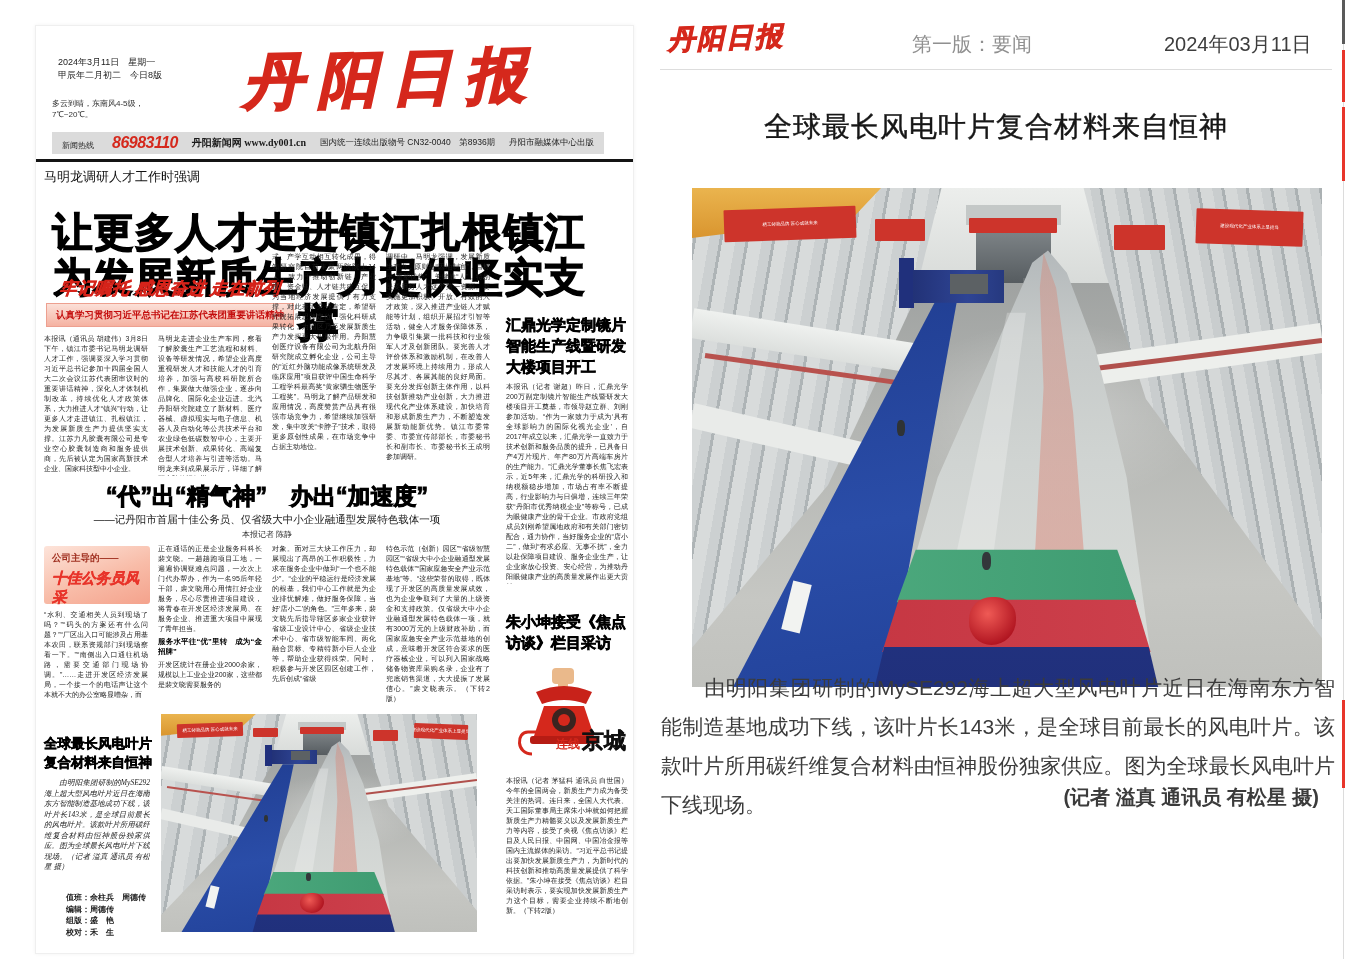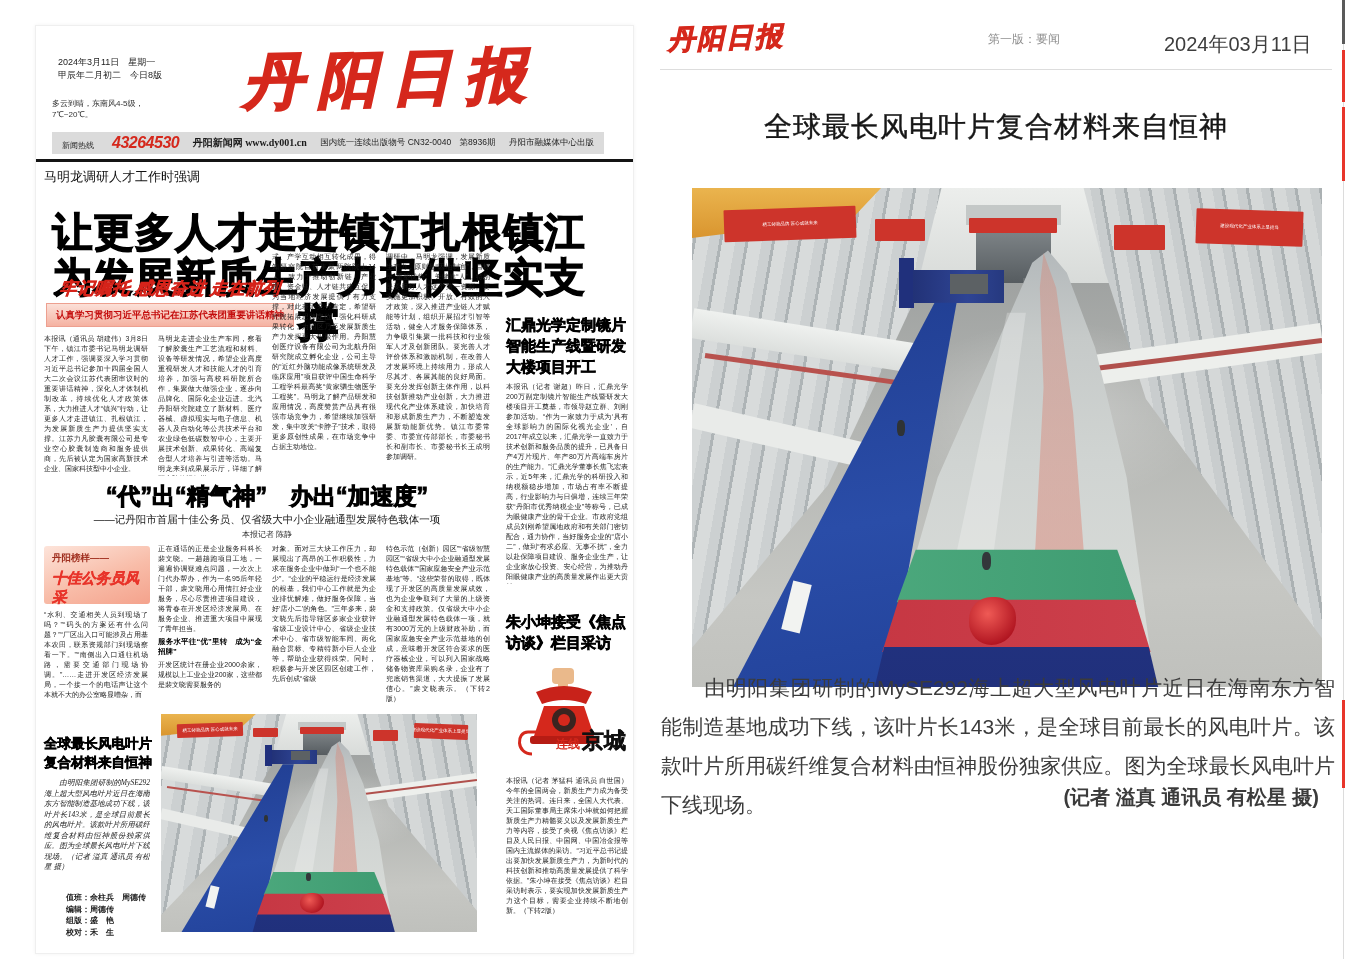--- a/index.html
+++ b/index.html
@@ -50,21 +50,21 @@
   .lbl-red{font-size:12px;font-weight:bold;color:#d5281c;}
   .lbl-blk{font-size:22px;font-weight:900;color:#000000;-webkit-text-stroke:.5px #111;}
   .sb-b2{left:470px;top:750px;width:122px;height:150px;}
 
   .bot-h{left:8px;top:708px;width:108px;font-size:13.5px;line-height:19px;font-weight:900;color:#000;-webkit-text-stroke:.5px #000;}
   .bot-body{left:8px;top:752px;width:106px;height:110px;font-family:"Liberation Serif",serif;font-style:italic;font-size:7.5px;line-height:10.5px;color:#222;text-align:justify;overflow:hidden;}
   .credits{left:30px;top:866px;font-size:8px;line-height:11.5px;font-weight:bold;color:#222;}
 
   
   .r-logo{left:668px;top:20px;font-family:"Liberation Serif",serif;font-style:italic;font-weight:900;font-size:27px;color:#d5281c;transform:rotate(-2deg);letter-spacing:2px;-webkit-text-stroke:1px #d5281c;}
-  .r-section{left:988px;top:31px;font-size:12px;color:#909090;}
+  .r-section{left:912px;top:31px;font-size:20px;color:#909090;}
   .r-date{left:1164px;top:31px;font-size:20px;color:#3d3d3d;}
   .r-divider{left:660px;top:69px;width:672px;height:1px;background:#ddd;}
   .r-headline{left:660px;top:108px;width:672px;text-align:center;font-size:28px;color:#161616;font-weight:500;-webkit-text-stroke:.4px #161616;letter-spacing:1px;}
   .r-photo{left:692px;top:188px;width:630px;height:499px;}
   .r-body{left:661px;top:668px;width:674px;font-size:21px;line-height:39px;text-align:justify;color:#3b3b3b;}
   .r-byline{left:661px;top:784px;width:658px;text-align:right;font-size:20px;font-weight:bold;color:#3b3b3b;}
 
   
   .edge-line{left:1343px;top:0;width:1px;height:959px;background:#dcdcdc;}
   .edge-seg{left:1342px;width:3px;}
@@ -117,21 +117,21 @@
 <div class="stage">
 
   <aside class="page">
     <div class="abs mast-date">2024年3月11日　星期一
 甲辰年二月初二　今日8版</div>
     <div class="abs mast-weather">多云到晴，东南风4-5级，7℃~20℃。</div>
     <div class="abs mast-logo">丹阳日报</div>
     <div class="abs mast-bar">
       <span class="hl">
         <span class="hl-label">新闻热线</span>
-        <span class="hl-num">43264530</span>
+        <span class="hl-num">86983110</span>
       </span>
       <span class="mast-site">丹阳新闻网 www.dy001.cn</span>
       <span class="mast-issue">国内统一连续出版物号 CN32-0040　第8936期</span>
       <span class="mast-pub">丹阳市融媒体中心出版</span>
     </div>
     <div class="abs mast-rule"></div>
 
     <div class="abs lead-kicker">马明龙调研人才工作时强调</div>
     <div class="abs lead-h1">让更多人才走进镇江扎根镇江
 为发展新质生产力提供坚实支撑</div>
@@ -139,21 +139,21 @@
     <div class="abs lead-banner2">认真学习贯彻习近平总书记在江苏代表团重要讲话精神</div>
     <div class="abs ncol lead-c1">本报讯（通讯员 胡建伟）3月8日下午，镇江市委书记马明龙调研人才工作，强调要深入学习贯彻习近平总书记参加十四届全国人大二次会议江苏代表团审议时的重要讲话精神，深化人才体制机制改革，持续优化人才政策体系，大力推进人才“镇兴”行动，让更多人才走进镇江、扎根镇江，为发展新质生产力提供坚实支撑。江苏力凡胶囊有限公司是专业空心胶囊制造商和服务提供商，先后被认定为国家高新技术企业、国家科技型中小企业。</div>
     <div class="abs ncol lead-c2">马明龙走进企业生产车间，察看了解胶囊生产工艺流程和材料、设备等研发情况，希望企业高度重视研发人才和技能人才的引育培养，加强与高校科研院所合作，集聚做大做强企业，逐步向品牌化、国际化企业迈进。北汽丹阳研究院建立了新材料、医疗器械、虚拟现实与电子信息、机器人及自动化等公共技术平台和农业绿色低碳数智中心，主要开展技术创新、成果转化、高端复合型人才培养与引进等活动。马明龙来到成果展示厅，详细了解研究院的运行模</div>
     <div class="abs ncol lead-c3">式、产学互动相互转化成果，得知研究院目前集聚两院院士14人，致力于推动创新链、产业链、资金链、人才链共建互促，为当地经济发展提供了有力支撑，对此表示充分肯定，希望研究院拓展思路定位，强化科研成果转化，为园区乃至发展新质生产力发挥更大积极作用。丹阳慧创医疗设备有限公司为北航丹阳研究院成立孵化企业，公司主导的“近红外脑功能成像系统研发及临床应用”项目获评中国生命科学工程学科最高奖“黄家驷生物医学工程奖”。马明龙了解产品研发和应用情况，高度赞赏产品具有很强市场竞争力，希望继续加强研发，集中攻关“卡脖子”技术，取得更多原创性成果，在市场竞争中占据主动地位。</div>
     <div class="abs ncol lead-c4">调研中，马明龙强调，发展新质生产力，原则是“因地制宜”，目标是“重塑优势”，关键靠“人”，特别是要用好人才这个第一资源。要实施更加积极、开放、有效的人才政策，深入推进产业链人才赋能等计划，组织开展招才引智等活动，健全人才服务保障体系，力争吸引集聚一批科技和行业领军人才及创新团队。要完善人才评价体系和激励机制，在改善人才发展环境上持续用力，形成人尽其才、各展其能的良好局面。要充分发挥创新主体作用，以科技创新推动产业创新，大力推进现代化产业体系建设，加快培育和形成新质生产力，不断塑造发展新动能新优势。镇江市委常委、市委宣传部部长，市委秘书长和副市长、市委秘书长王成明参加调研。</div>
 
     <div class="abs feat-h">“代”出“精气神”　办出“加速度”</div>
     <div class="abs feat-sub">——记丹阳市首届十佳公务员、仅省级大中小企业融通型发展特色载体一项</div>
     <div class="abs feat-by">本报记者 陈静</div>
     <div class="abs feat-box">
-      <div class="feat-box-l1">丹阳榜样——</div>
+      <div class="feat-box-l1">公司主导的——</div>
       <div class="feat-box-l2">十佳公务员风采</div>
     </div>
     <div class="abs ncol feat-c1">“水利、交通相关人员到现场了吗？”“码头的方案还有什么问题？”“厂区出入口可能涉及占用基本农田，联系资规部门到现场察看一下。”“南侧出入口通往机场路，需要交通部门现场协调。”……走进开发区经济发展局，一个接一个的电话声让这个本就不大的办公室略显嘈杂，而</div>
     <div class="abs ncol feat-c2">
       <span>正在通话的正是企业服务科科长裴文晓。一趟趟跑项目工地，一遍遍协调疑难点问题，一次次上门代办帮办，作为一名95后年轻干部，裴文晓用心用情扛好企业服务，尽心尽责推进项目建设，将青春在开发区经济发展局、在服务企业、推进重大项目中展现了青年担当。</span>
       <div class="subh">服务水平往“优”里转　成为“金招牌”</div>
       <span>开发区统计在册企业2000余家，规模以上工业企业200家，这些都是裴文晓需要服务的</span>
     </div>
     <div class="abs ncol feat-c3">对象。面对三大块工作压力，却展现出了高昂的工作积极性，力求在服务企业中做到“一个也不能少”。“企业的平稳运行是经济发展的根基，我们中心工作就是为企业排忧解难，做好服务保障，当好‘店小二’的角色。”三年多来，裴文晓先后指导辖区多家企业获评省级工业设计中心、省级企业技术中心、省市级智能车间、两化融合贯标、专精特新小巨人企业等，帮助企业获得殊荣。同时，积极参与开发区园区创建工作，先后创成“省级</div>
     <div class="abs ncol feat-c4">特色示范（创新）园区”“省级智慧园区”“省级大中小企业融通型发展特色载体”“国家应急安全产业示范基地”等。“这些荣誉的取得，既体现了开发区的高质量发展成效，也为企业争取到了大量的上级资金和支持政策。仅省级大中小企业融通型发展特色载体一项，就有3000万元的上级财政补助，而国家应急安全产业示范基地的创成，意味着开发区符合要求的医疗器械企业，可以列入国家战略储备物资库采购名录，企业有了兜底销售渠道，大大提振了发展信心。”裴文晓表示。（下转2版）</div>

